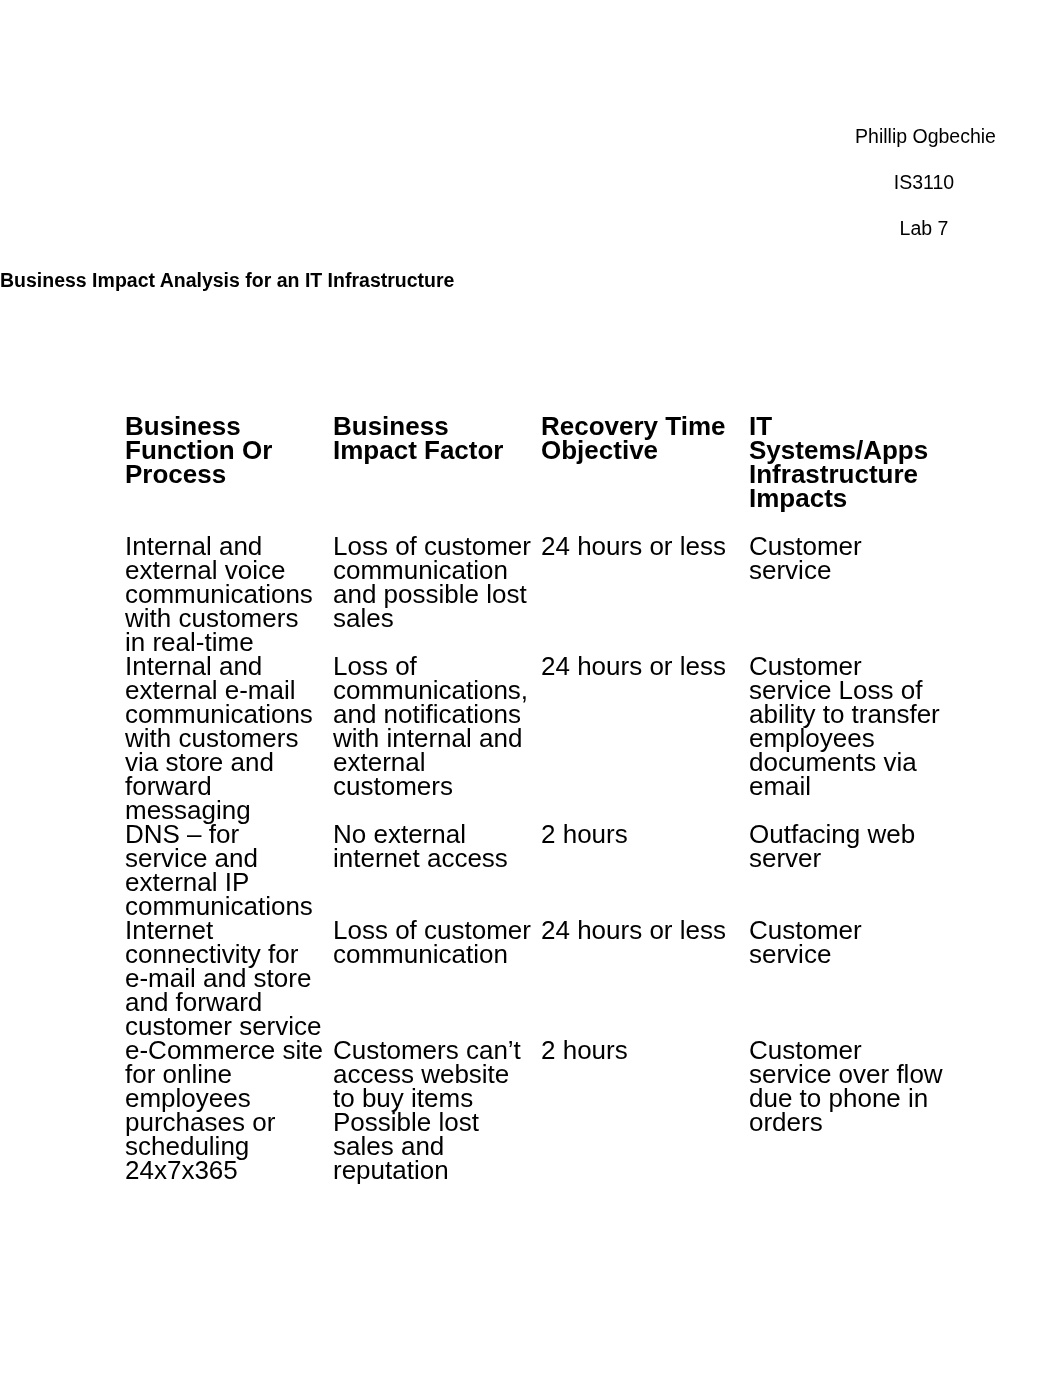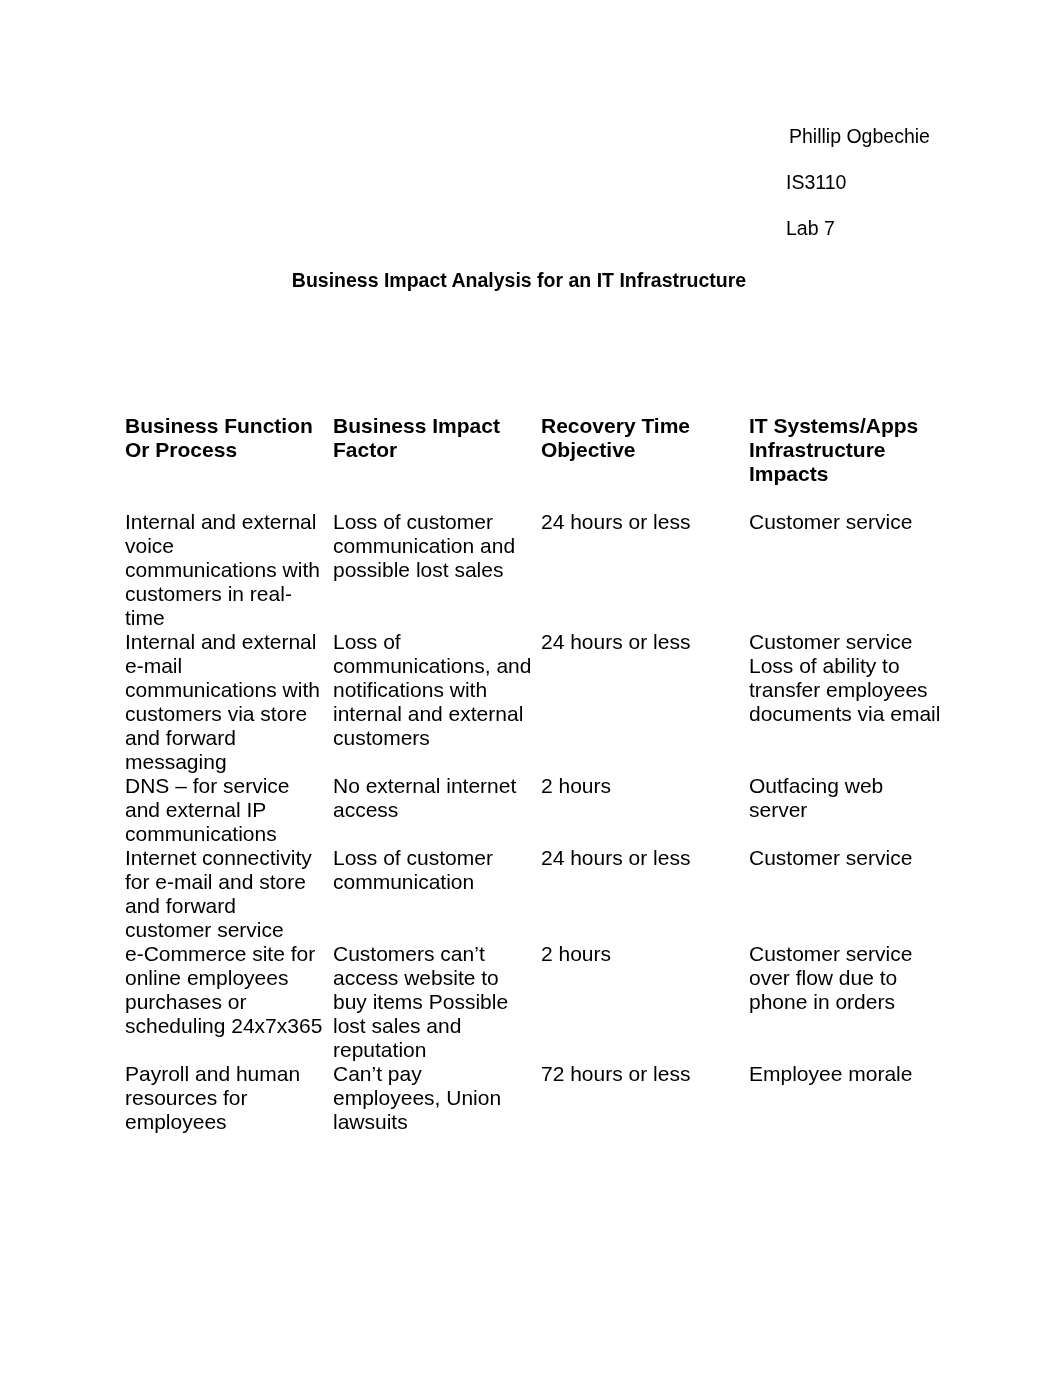--- a/index.html
+++ b/index.html
@@ -29,32 +29,32 @@
     left: 786px;
     top: 124px;
     width: 276px;
   }
   .doc-header .hline {
     font-size: 19.5px;
     line-height: 24px;
     height: 46px;          
     white-space: nowrap;
     color: #000;
+    text-align: center;
   }
   .doc-header .hline.first {
     padding-left: 3px;     
   }
 
   
   .doc-title {
     position: absolute;
     left: 0;
     top: 268px;
     width: 1062px;
-    text-align: center;
     padding-right: 24px;
     box-sizing: border-box;
     font-size: 19.5px;
     line-height: 24px;
     font-weight: bold;
   }
 
   
   .bia-table {
     position: absolute;
@@ -69,21 +69,21 @@
   .bia-table col.c2 { width: 208px; }
   .bia-table col.c3 { width: 208px; }
   .bia-table col.c4 { width: 206px; }
 
   .bia-table th,
   .bia-table td {
     vertical-align: top;
     text-align: left;
     padding: 0 8px 0 0;
     border: none;
-    font-size: 21px;
+    font-size: 26px;
     line-height: 24px;
     font-weight: normal;
     word-wrap: break-word;
   }
   .bia-table th {
     font-weight: bold;
     padding-bottom: 24px;   
   }
 </style>
 </head>
@@ -138,22 +138,16 @@
         <td>Loss of customer communication</td>
         <td>24 hours or less</td>
         <td>Customer service</td>
       </tr>
       <tr>
         <td>e-Commerce site for online employees purchases or scheduling 24x7x365</td>
         <td>Customers can’t access website to buy items Possible lost sales and reputation</td>
         <td>2 hours</td>
         <td>Customer service over flow due to phone in orders</td>
       </tr>
-      <tr>
-        <td>Payroll and human resources for employees</td>
-        <td>Can’t pay employees, Union lawsuits</td>
-        <td>72 hours or less</td>
-        <td>Employee morale</td>
-      </tr>
     </tbody>
   </table>
 
 </div>
 
 </body></html>

